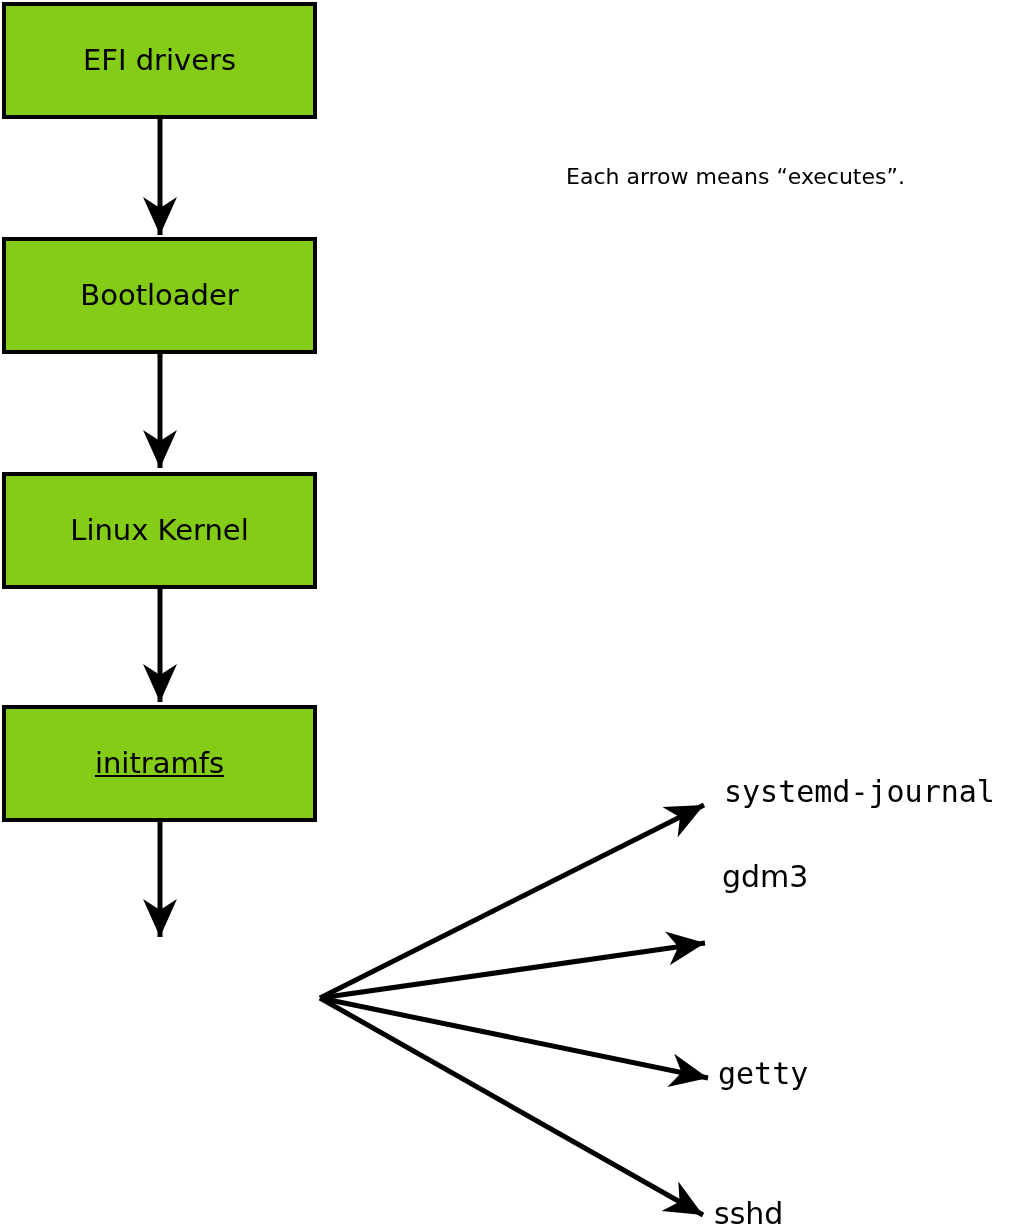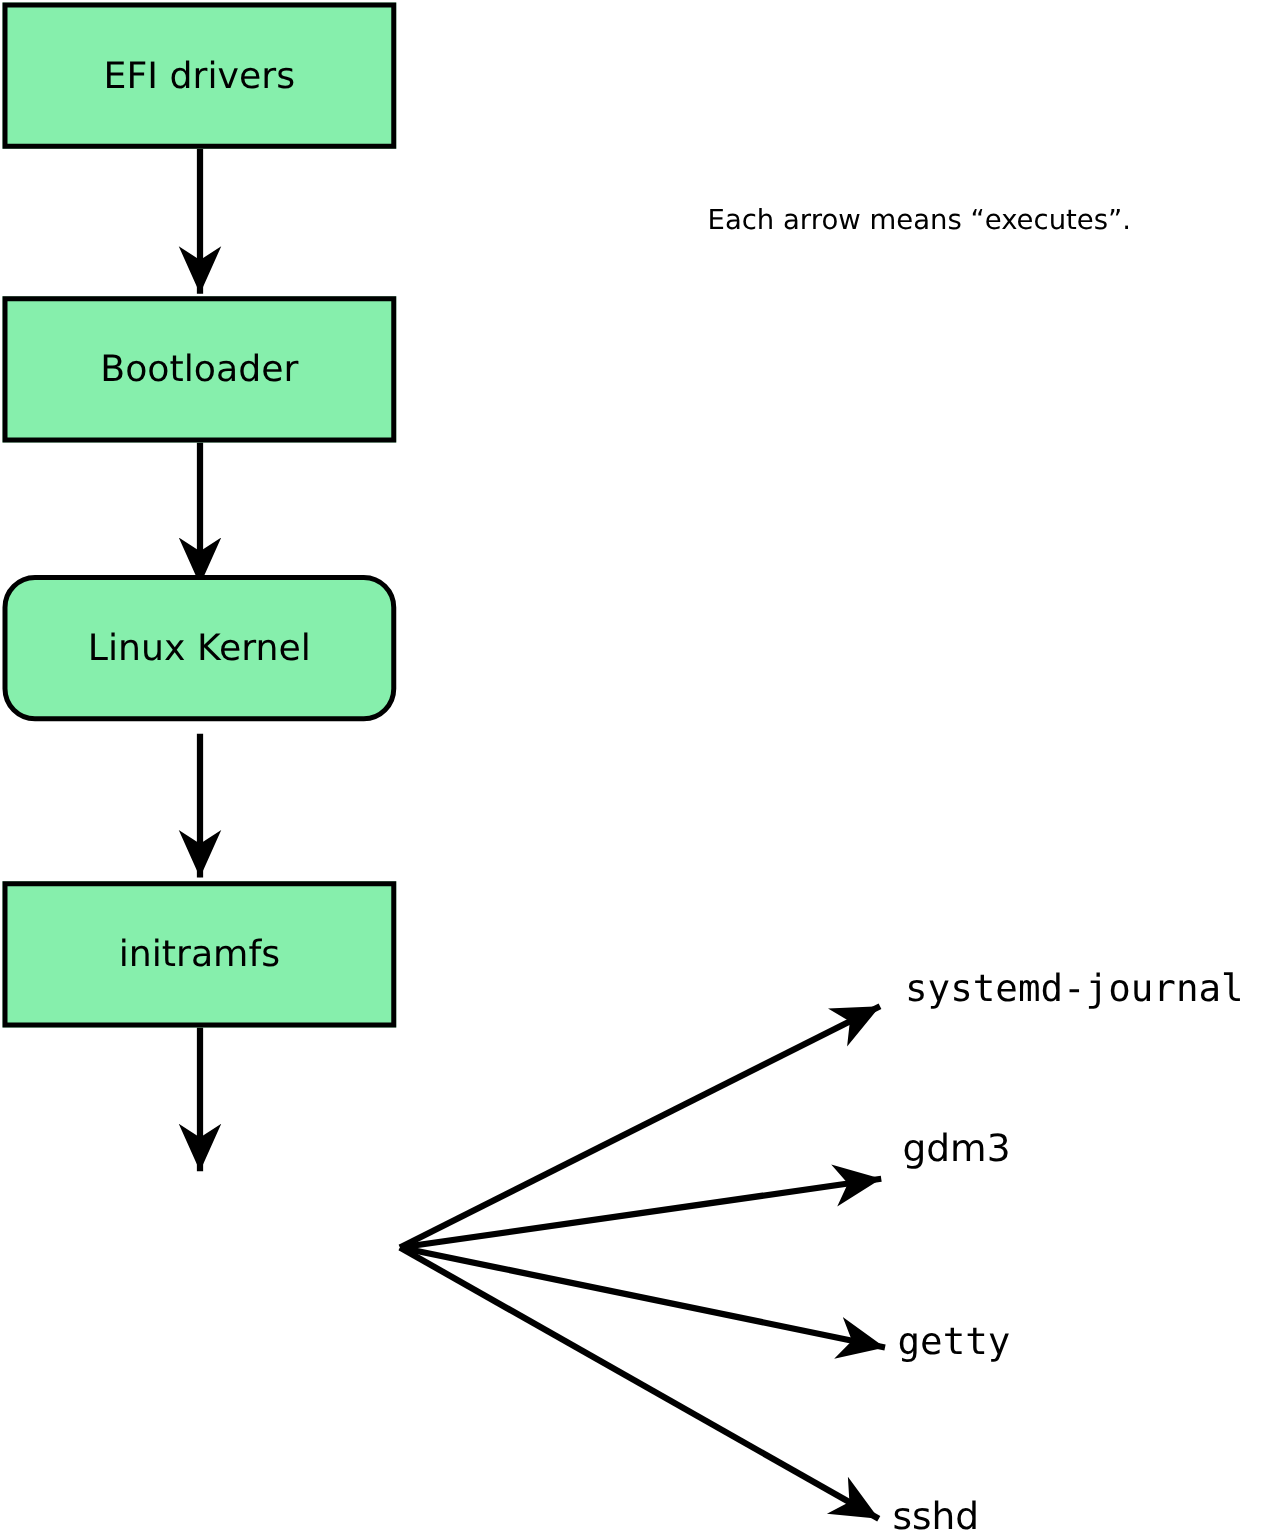--- a/index.html
+++ b/index.html
@@ -24,52 +24,52 @@
     height: 1230px;
     pointer-events: none;
   }
   .flow-box {
     position: absolute;
     left: 2px;
     width: 315px;
     height: 117px;
     box-sizing: border-box;
     border: 4px solid #000000;
-    background: #86efac;
+    background: #84cc16;
     display: flex;
     align-items: center;
     justify-content: center;
     font-size: 29px;
     line-height: 1.2;
     white-space: nowrap;
   }
   .box-efi        { top: 2px; }
   .box-bootloader { top: 237px; text-align: center; }
-  .box-kernel     { top: 460px; border-radius: 26px; }
-  .box-initramfs  { top: 705px; }
+  .box-kernel     { top: 472px; }
+  .box-initramfs  { top: 705px; text-decoration: underline; }
   .box-systemd    { top: 940px; }
 
   .caption {
     position: absolute;
     left: 566px;
     top: 160px;
     font-size: 22px;
     line-height: 34px;
     white-space: nowrap;
   }
   .proc-label {
     position: absolute;
     font-size: 30px;
     line-height: 36px;
     white-space: nowrap;
   }
   .mono { font-family: "DejaVu Sans Mono", monospace; }
   .sans { font-family: "DejaVu Sans", sans-serif; }
   .proc-journal { left: 724px; top: 774px; }
-  .proc-gdm3    { left: 722px; top: 902px; }
+  .proc-gdm3    { left: 722px; top: 859px; }
   .proc-getty   { left: 718px; top: 1056px; }
   .proc-sshd    { left: 714px; top: 1196px; }
 
   .edge {
     stroke: #000000;
     stroke-width: 5;
     fill: none;
   }
 </style>
 </head>

